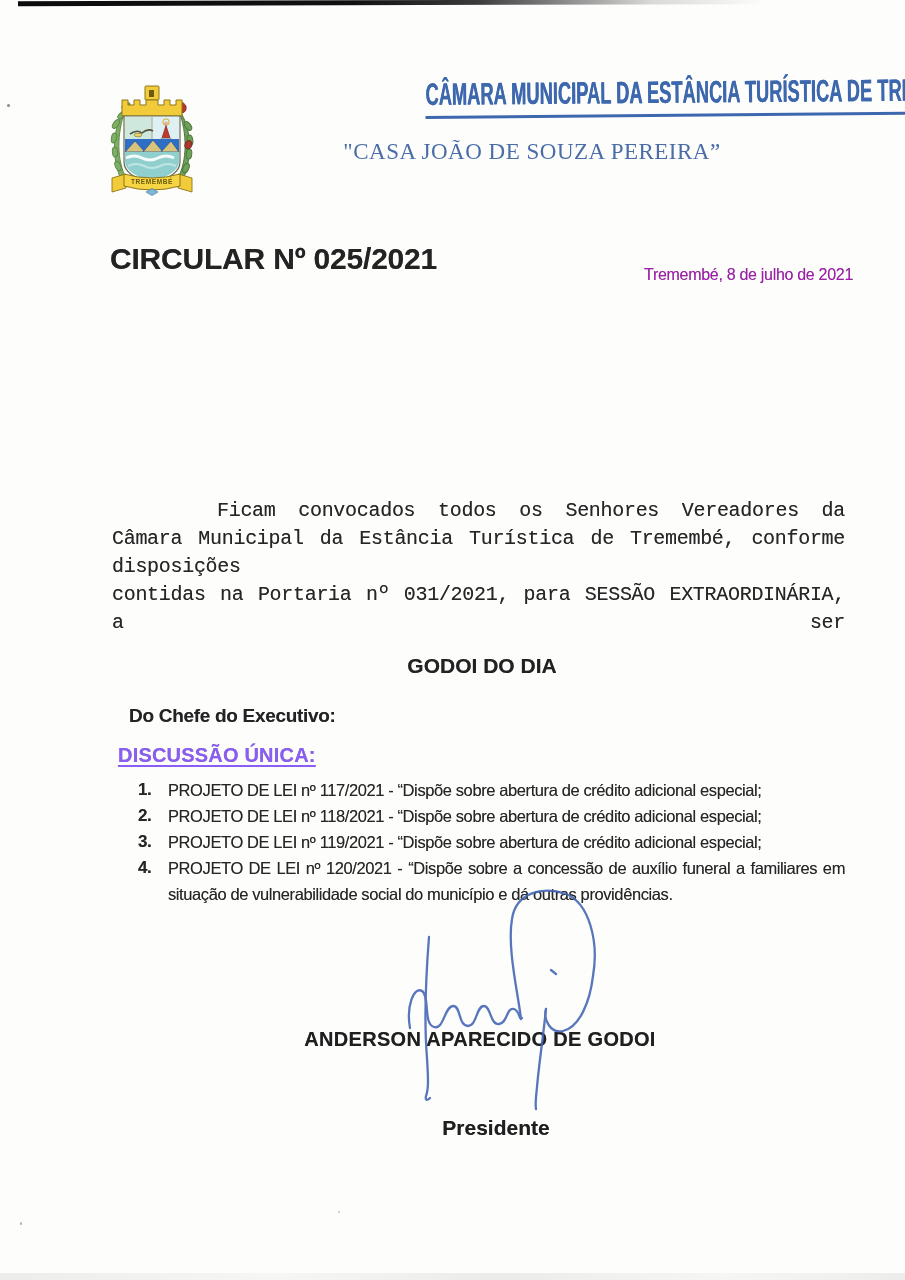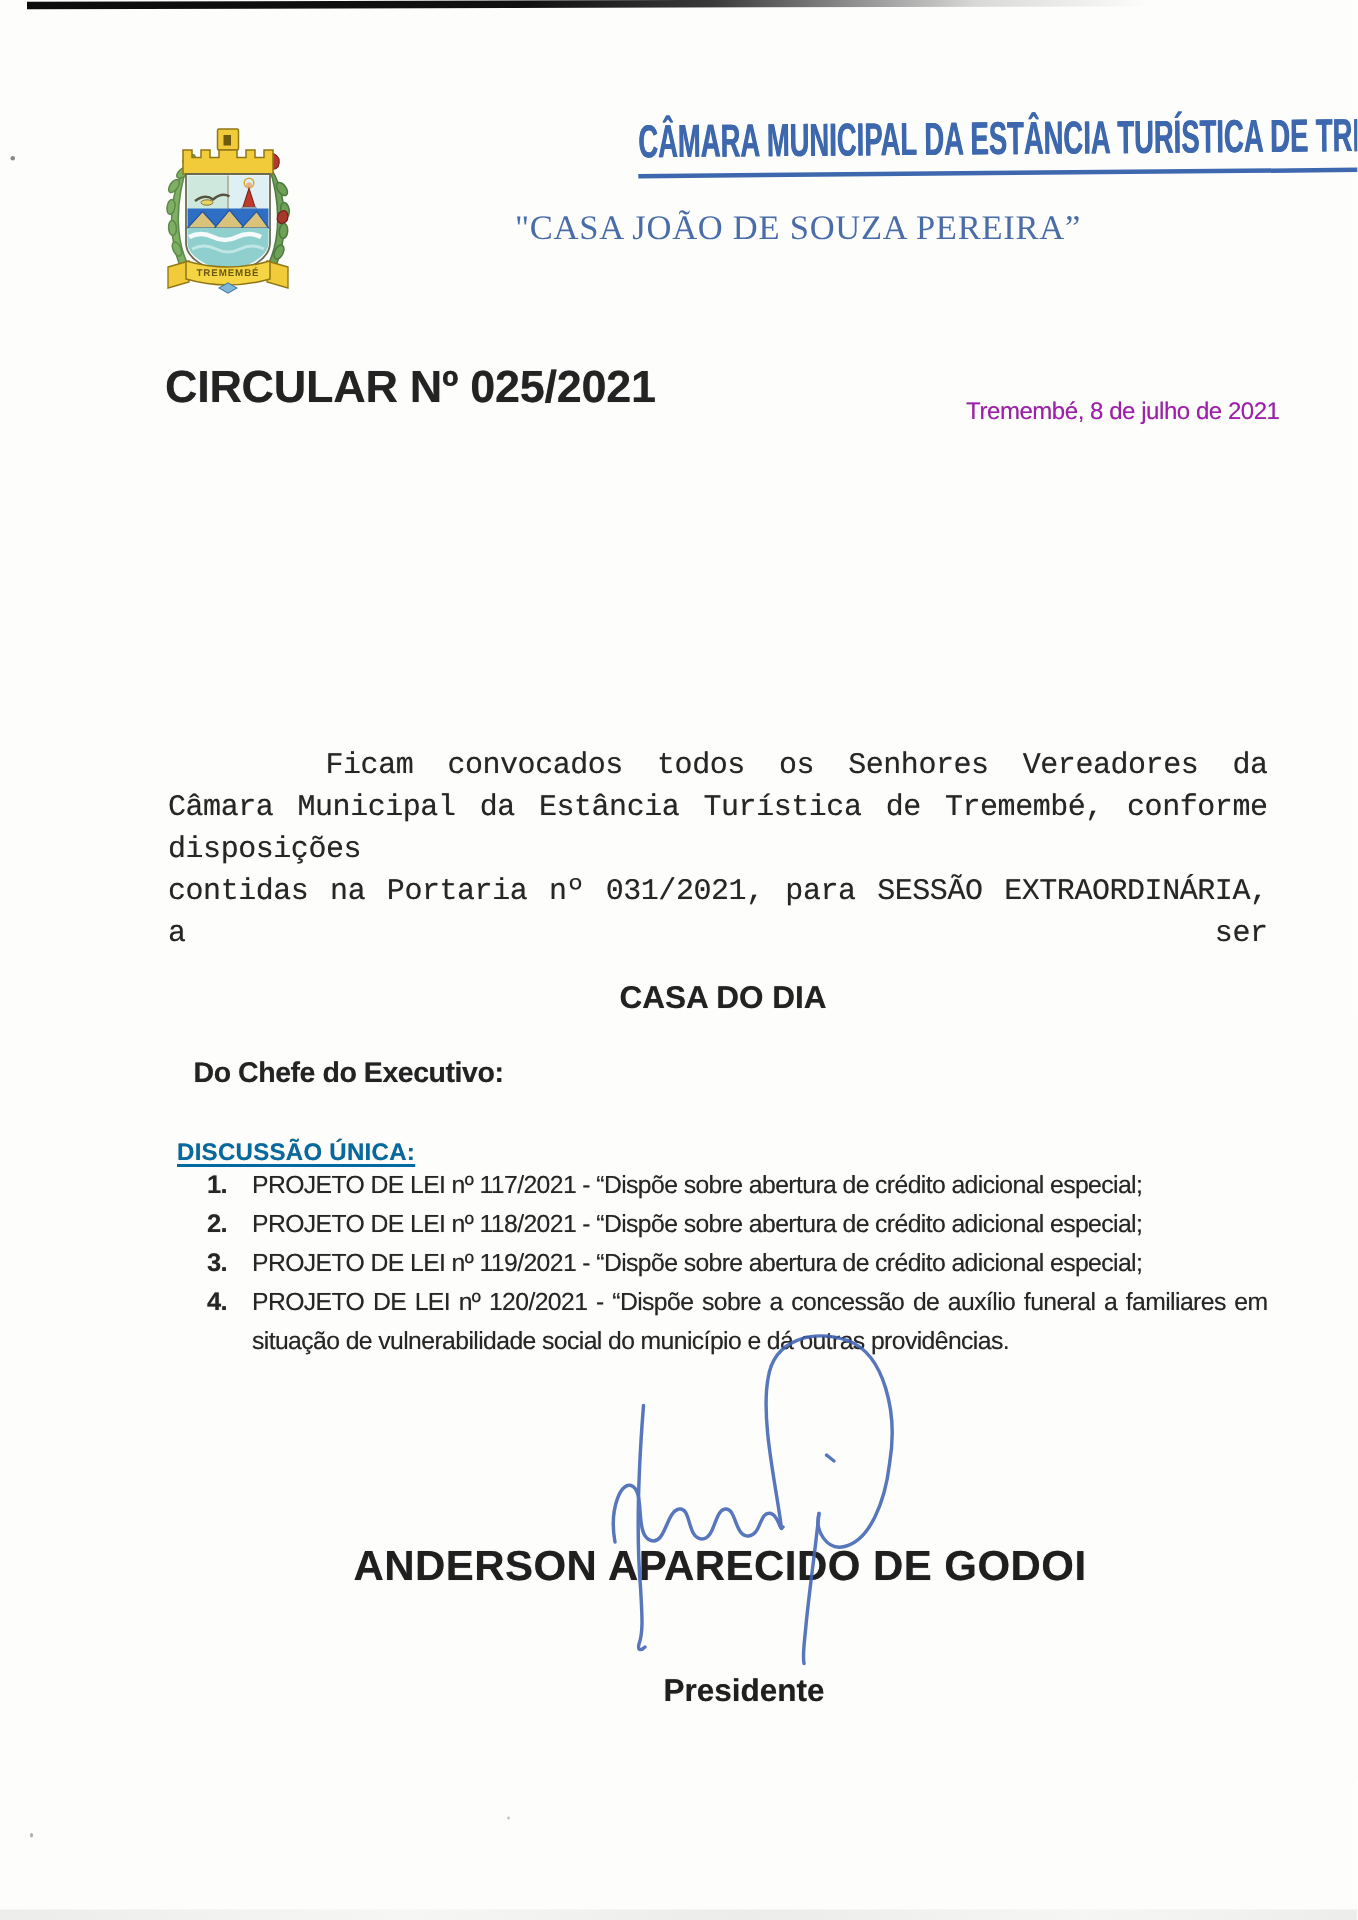--- a/index.html
+++ b/index.html
@@ -67,34 +67,33 @@
     font-size:21px; font-weight:700; color:#222;
     text-shadow:0 0 0.5px rgba(34,34,34,.55);
   }
   .origin-heading{
     position:absolute; left:129px; top:705px;
     font-size:19px; font-weight:700; color:#232323; letter-spacing:-0.3px;
     text-shadow:0 0 0.5px rgba(35,35,35,.5);
   }
   .discussion-heading{
     position:absolute; left:118px; top:744px;
-    font-size:16px; font-weight:700; color:#0369a1; letter-spacing:0.2px;
+    font-size:20px; font-weight:700; color:#8b5cf6; letter-spacing:0.2px;
     text-decoration:underline; text-decoration-thickness:2px; text-underline-offset:3px;
     text-shadow:0 0 0.5px rgba(35,35,35,.5);
-    margin-top:16px;
   }
   .agenda-list{position:absolute; left:138px; top:777px; width:707px;}
   .agenda-item{display:flex; align-items:flex-start; font-size:16.5px; line-height:26px;
     color:#262626; letter-spacing:-0.4px; text-shadow:0 0 0.5px rgba(38,38,38,.5);}
   .item-num{width:30px; flex:0 0 30px; font-weight:700; font-size:17px;}
   .item-text{flex:1 1 auto; text-align:justify;}
   
   .signer-name{
     position:absolute; left:130px; top:1028px; width:700px; text-align:center;
-    font-size:28px; font-weight:700; color:#1f1f1f; letter-spacing:0.3px;
+    font-size:20px; font-weight:700; color:#1f1f1f; letter-spacing:0.3px;
     text-shadow:0 0 0.5px rgba(31,31,31,.6);
   }
   .signer-role{
     position:absolute; left:146px; top:1116px; width:700px; text-align:center;
     font-size:21px; font-weight:700; color:#1f1f1f;
     text-shadow:0 0 0.5px rgba(31,31,31,.6);
   }
   .sig-svg{position:absolute; left:0; top:0; width:905px; height:1280px; pointer-events:none; z-index:5;}
 </style>
 </head>
@@ -188,21 +187,21 @@
 
   <div class="ref-line">CIRCULAR Nº 025/2021</div>
   <div class="date-line">Tremembé, 8 de julho de 2021</div>
 
   <div class="body-par">
     <div class="bp-line first">Ficam convocados todos os Senhores Vereadores da</div>
     <div class="bp-line">Câmara Municipal da Estância Turística de Tremembé, conforme disposições</div>
     <div class="bp-line">contidas na Portaria nº 031/2021, para SESSÃO EXTRAORDINÁRIA, a ser</div>
   </div>
 
-  <div class="agenda-heading">CASA DO DIA</div>
+  <div class="agenda-heading">GODOI DO DIA</div>
   <div class="origin-heading">Do Chefe do Executivo:</div>
   <div class="discussion-heading">DISCUSSÃO ÚNICA:</div>
 
   <div class="agenda-list">
     <div class="agenda-item">
       <span class="item-num">1.</span>
       <span class="item-text">PROJETO DE LEI nº 117/2021 - “Dispõe sobre abertura de crédito adicional especial;</span>
     </div>
     <div class="agenda-item">
       <span class="item-num">2.</span>

